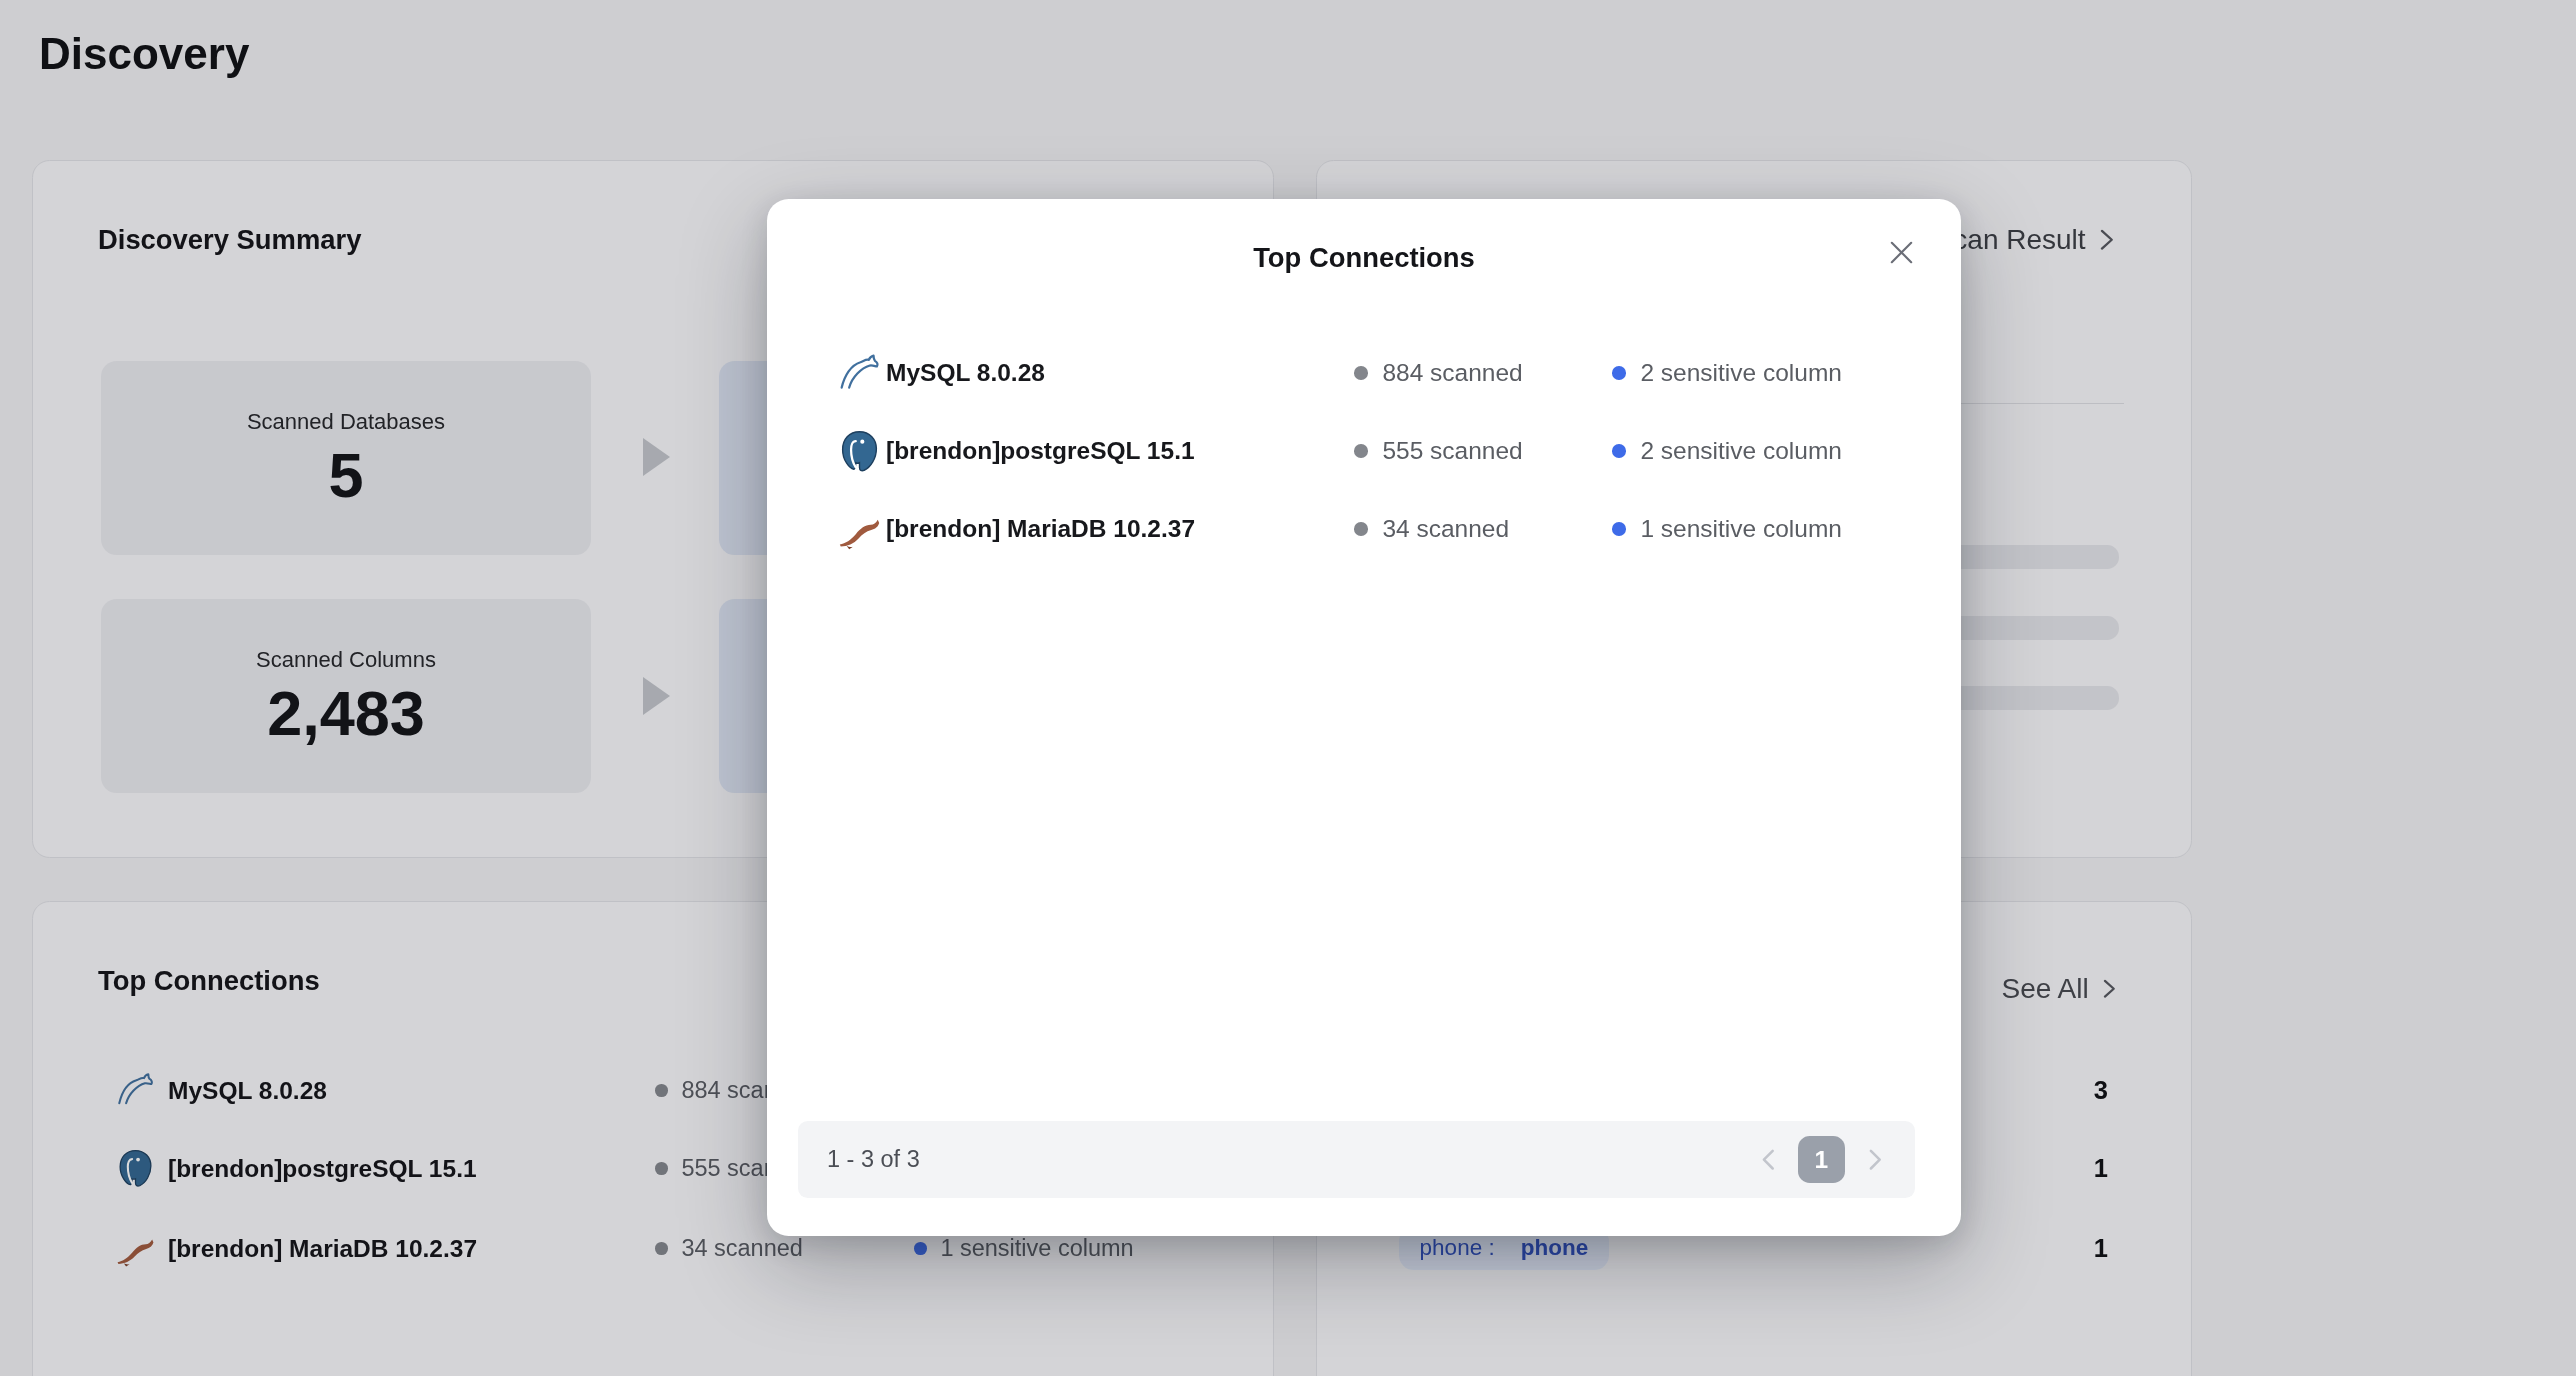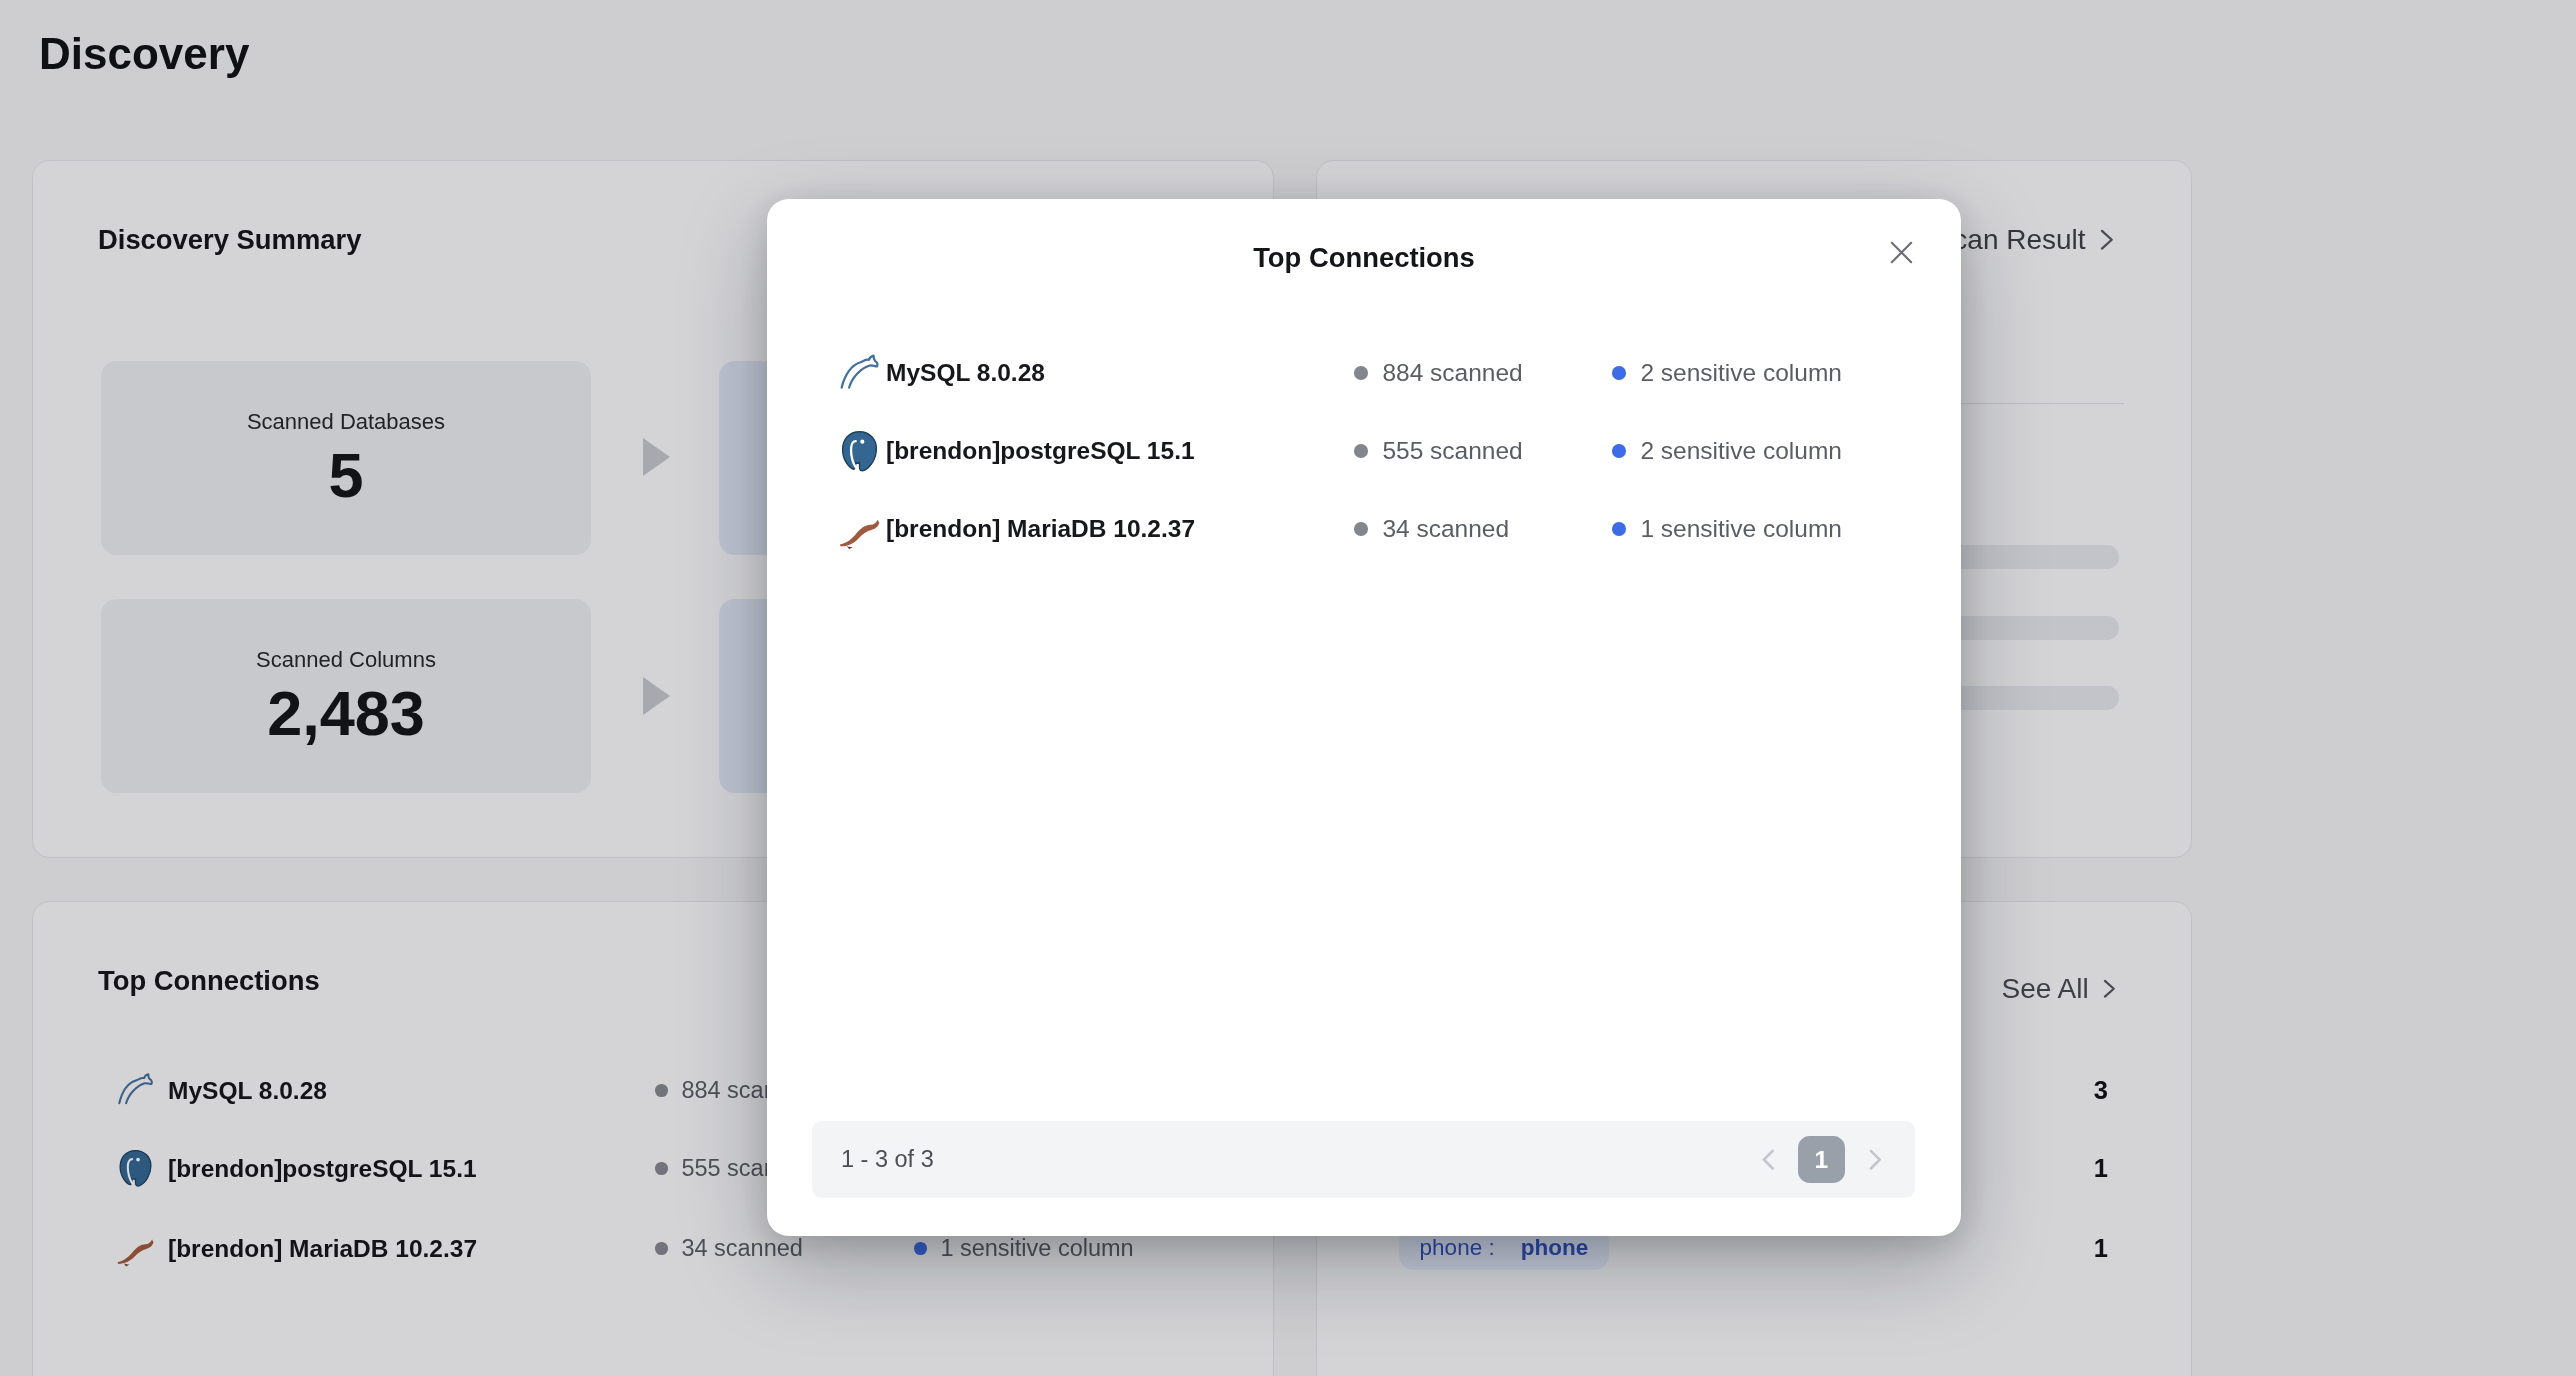--- a/index.html
+++ b/index.html
@@ -68,21 +68,21 @@
   .modal-close { position:absolute; top:37px; right:41px; width:37px; height:37px; cursor:pointer; display:flex; align-items:center; justify-content:center; }
   .modal-rows { position:absolute; top:135px; left:0; right:0; }
   .m-row { position:relative; height:78px; cursor:pointer; }
   .m-icon { position:absolute; left:70px; top:16.7px; width:45px; height:45px; }
   .m-name { position:absolute; left:119px; top:0; line-height:78px; font-size:24.5px; font-weight:600; color:#17181c; white-space:nowrap; }
   .m-meta { position:absolute; top:0; height:78px; display:flex; align-items:center; gap:14.7px; font-size:24.5px; color:#5a5d63; white-space:nowrap; }
   .m-scanned  { left:587px; }
   .m-sensitive{ left:845px; }
   .m-meta .dot { width:13.7px; height:13.7px; }
 
-  .modal-footer { position:absolute; left:45px; right:46px; bottom:38px; height:77px; background:#f3f4f6; border-radius:9.8px;
+  .modal-footer { position:absolute; left:31px; right:46px; bottom:38px; height:77px; background:#f3f4f6; border-radius:9.8px;
                   display:flex; align-items:center; padding:0 29px; box-sizing:border-box; }
   .range { font-size:23.5px; color:#4b4e55; }
   .pager { margin-left:auto; display:flex; align-items:center; gap:19.6px; }
   .pg-chevron { width:21.6px; height:29px; cursor:pointer; display:flex; align-items:center; justify-content:center; }
   .pg-btn { width:47px; height:47px; border-radius:11.8px; background:#9aa0aa; color:#fff; font-size:24.5px; font-weight:600;
             display:flex; align-items:center; justify-content:center; cursor:pointer; }
   .link-chevron { display:flex; align-items:center; }
 </style>
 </head>
 <body>

